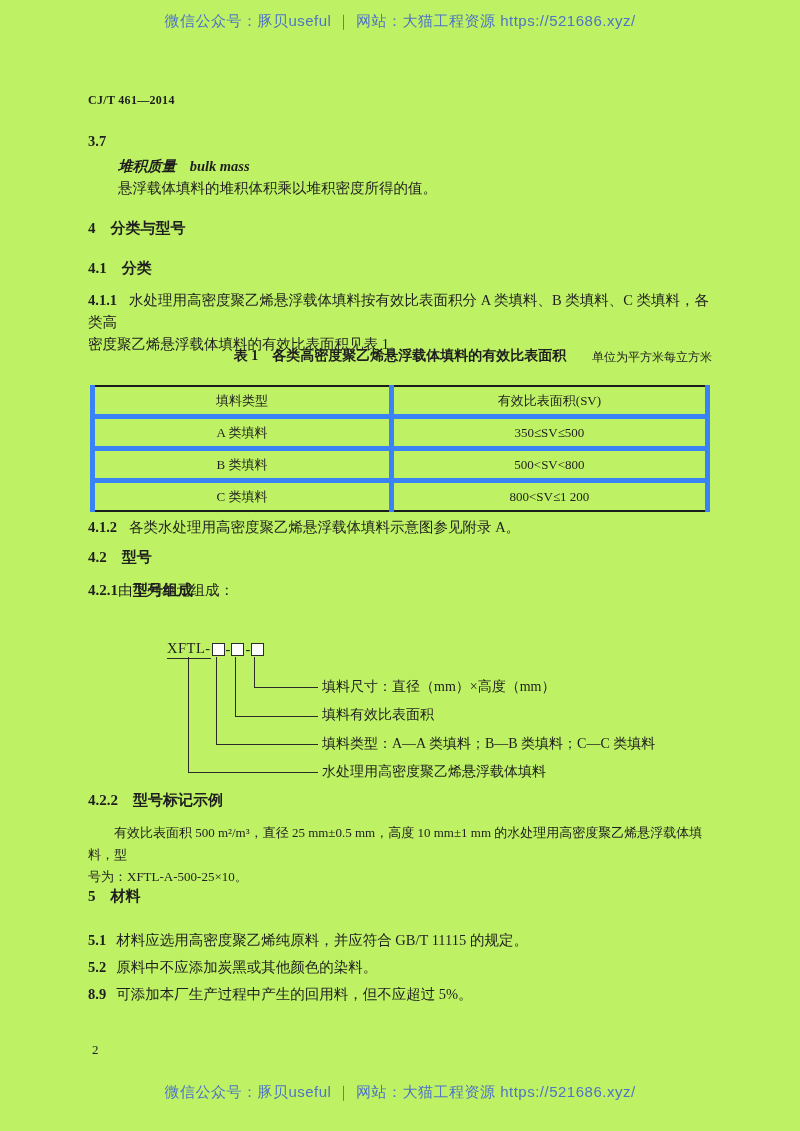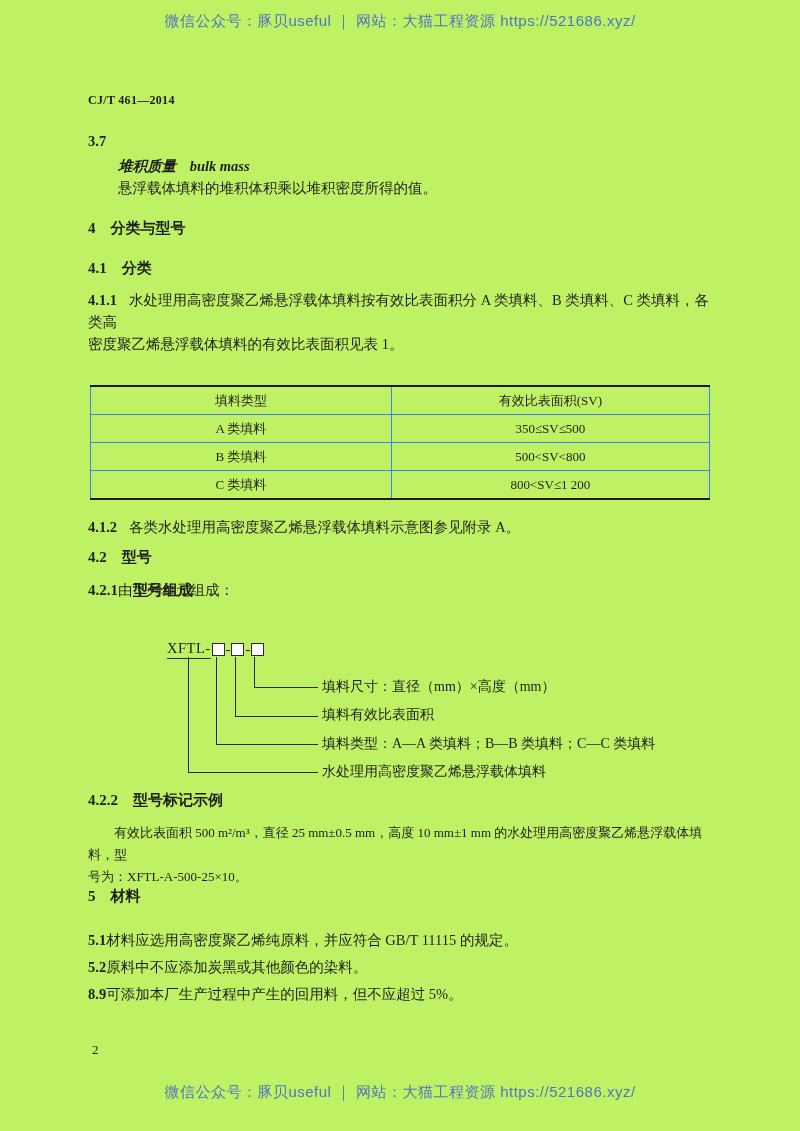--- a/index.html
+++ b/index.html
@@ -21,34 +21,34 @@
     color:#4f74c4;font-size:15px;letter-spacing:.5px;
     font-family:"Liberation Sans","DejaVu Sans",sans-serif;
   }
   .docnum{left:88px;font-size:12px;font-weight:bold;letter-spacing:.3px;}
   .clause-num{font-weight:bold;}
   .body-text{font-size:14.5px;line-height:22px;}
   .bold-head{font-size:15px;font-weight:bold;}
   .indent1{left:118px;}
   .flush{left:88px;width:624px;}
   .numgap{display:inline-block;margin-right:12px;}
-  .numgap-sm{display:inline-block;margin-right:0;}
+  .numgap-sm{display:inline-block;margin-right:10px;}
 
   
   .tbl-title-row{left:88px;width:624px;height:18px;}
   .tbl-title{display:block;text-align:center;font-size:14px;font-weight:bold;}
   .tbl-unit{position:absolute;right:0;top:2px;font-size:12px;font-weight:normal;}
 
   
   table.std{
     border-collapse:collapse;width:620px;
     font-size:13px;
   }
   table.std td,table.std th{
-    border:1px solid #3b82f6;
+    border:5px solid #3b82f6;
     text-align:center;vertical-align:middle;
     height:27px;font-weight:normal;padding:0;
   }
   table.std{border-top:2.5px solid #1c1c1c;border-bottom:2.5px solid #1c1c1c;}
   table.std tr:first-child th{border-top:2px solid #1c1c1c;margin-left:19px;}
   table.std tr:last-child td{border-bottom:2px solid #1c1c1c;}
   table.std .c1{width:48.6%;}
 
   
   .diagram{left:88px;top:640px;width:624px;height:150px;}
@@ -82,20 +82,24 @@
 
   <div class="abs flush bold-head" style="top:219px;">4　分类与型号</div>
   <div class="abs flush bold-head" style="top:259px;">4.1　分类</div>
 
   <div class="abs flush body-text" style="top:289px;">
     <span class="clause-num numgap">4.1.1</span><span>水处理用高密度聚乙烯悬浮载体填料按有效比表面积分 A 类填料、B 类填料、C 类填料，各类高</span>
     <br>
     <span>密度聚乙烯悬浮载体填料的有效比表面积见表 1。</span>
   </div>
 
+  <div class="abs tbl-title-row" style="top:347px;">
+    <span class="tbl-title">表 1　各类高密度聚乙烯悬浮载体填料的有效比表面积</span>
+    <span class="tbl-unit">单位为平方米每立方米</span>
+  </div>
 
   <div class="abs" style="top:385px;left:90px;">
     <table class="std">
       <tbody>
           <tr>
         <th class="c1">填料类型</th>
         <th>有效比表面积(SV)</th>
       </tr>
       <tr>
         <td>A 类填料</td>

